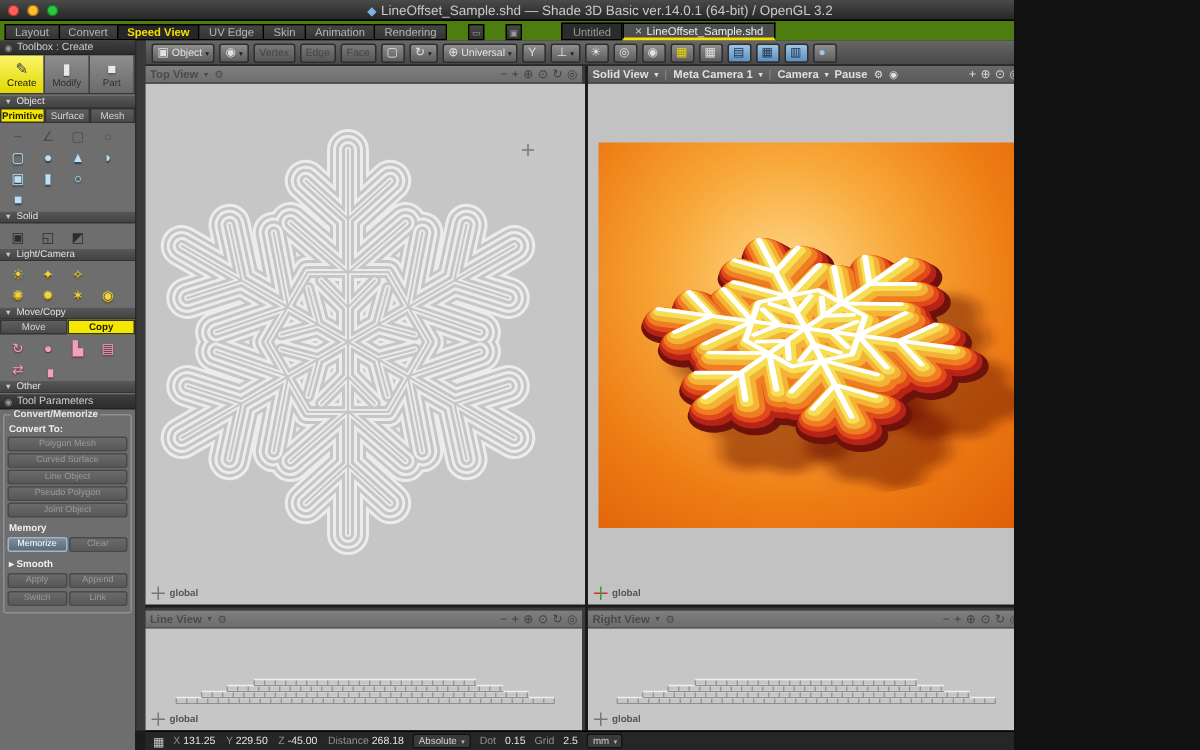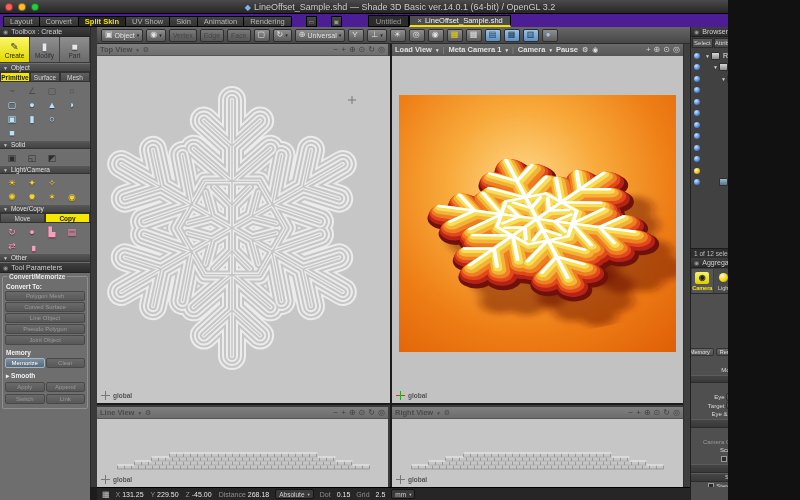--- a/index.html
+++ b/index.html
@@ -1,31 +1,31 @@
 <!DOCTYPE html>
 <html><head>
 <meta charset="utf-8">
 <style>
   * { margin:0; padding:0; box-sizing:border-box; }
   html,body { background:#111; }
-  #app { position:relative; width:728px; height:500px; overflow:hidden;
+  #app { position:relative; width:676px; height:500px; overflow:hidden;
          font-family:"Liberation Sans", sans-serif; background:#1c1c1c;
          -webkit-font-smoothing:antialiased; }
   .abs { position:absolute; }
 
   
   #titlebar { left:0; top:0; width:800px; height:14px;
     background:linear-gradient(#4a4a4a,#262626); border-bottom:1px solid #000;
     display:flex; align-items:center; }
   .tlight { width:8px; height:8px; border-radius:50%; margin-left:5px; border:1px solid rgba(0,0,0,.4); }
   #win-title { position:absolute; left:0; right:0; text-align:center; font-size:9px; color:#c9c9c9; }
   #doc-icon { color:#7fb2e8; font-size:8px; margin-right:3px; }
 
   
-  #modebar { left:0; top:14px; width:800px; height:13px; background:#4c1d95; display:flex; align-items:flex-end;gap:12px; }
+  #modebar { left:0; top:14px; width:800px; height:13px; background:#4d7c0f; display:flex; align-items:flex-end;gap:12px; }
   #mode-tabs { display:flex; margin-left:3px; }
   .mode-tab { height:11px; padding:1px 6px; font-size:7.5px; color:#b5b5b5;
     background:linear-gradient(#454545,#333); border:1px solid #000; border-right:none;
     display:flex; align-items:center; }
   .mode-tab:last-of-type { border-right:1px solid #000; }
   .mode-tab.active { color:#f5e000; background:#262626; font-weight:bold; }
   .winbtn { width:11px; height:11px; margin-left:2px; background:linear-gradient(#484848,#303030);
     border:1px solid #000; color:#999; font-size:6px; display:flex; align-items:center; justify-content:center; }
   #doc-tabs { display:flex; margin-left:14px; }
   .doc-tab { height:12px; padding:1px 7px; font-size:7.5px; color:#9a9a9a; background:#2b2b2b;
@@ -182,22 +182,22 @@
     <span class="tlight" style="background:#ff5f57"></span>
     <span class="tlight" style="background:#febc2e"></span>
     <span class="tlight" style="background:#28c840"></span>
     <div id="win-title"><span id="doc-icon">◆</span><span>LineOffset_Sample.shd — Shade 3D Basic ver.14.0.1 (64-bit) / OpenGL 3.2</span></div>
   </div>
 
   <div id="modebar" class="abs">
     <div id="mode-tabs">
         <div class="mode-tab">Layout</div>
         <div class="mode-tab">Convert</div>
-        <div class="mode-tab active">Split Skin</div>
-        <div class="mode-tab">UV Show</div>
+        <div class="mode-tab active">Speed View</div>
+        <div class="mode-tab">UV Edge</div>
         <div class="mode-tab">Skin</div>
         <div class="mode-tab">Animation</div>
         <div class="mode-tab">Rendering</div>
       </div>
     <span class="winbtn">▭</span>
     <span class="winbtn">▣</span>
     <div id="doc-tabs">
         <div class="doc-tab">
           <span>Untitled</span>
         </div>
@@ -464,21 +464,21 @@
             <span class="h"></span>
             <span class="v"></span>
           </span>
         <span>global</span>
       </div>
     </div>
   </div>
 
   <div id="vp-pers" class="abs">
     <div class="vp-hdr dark">
-      <span>Load View</span>
+      <span>Solid View</span>
         <span class="ddl">▾</span>
       <span class="sep">|</span>
       <span>Meta Camera 1</span>
         <span class="ddl">▾</span>
       <span class="sep">|</span>
       <span>Camera</span>
         <span class="ddl">▾</span>
       <span>Pause</span>
       <span class="vp-gear">⚙</span>
       <span class="vp-gear">◉</span>

